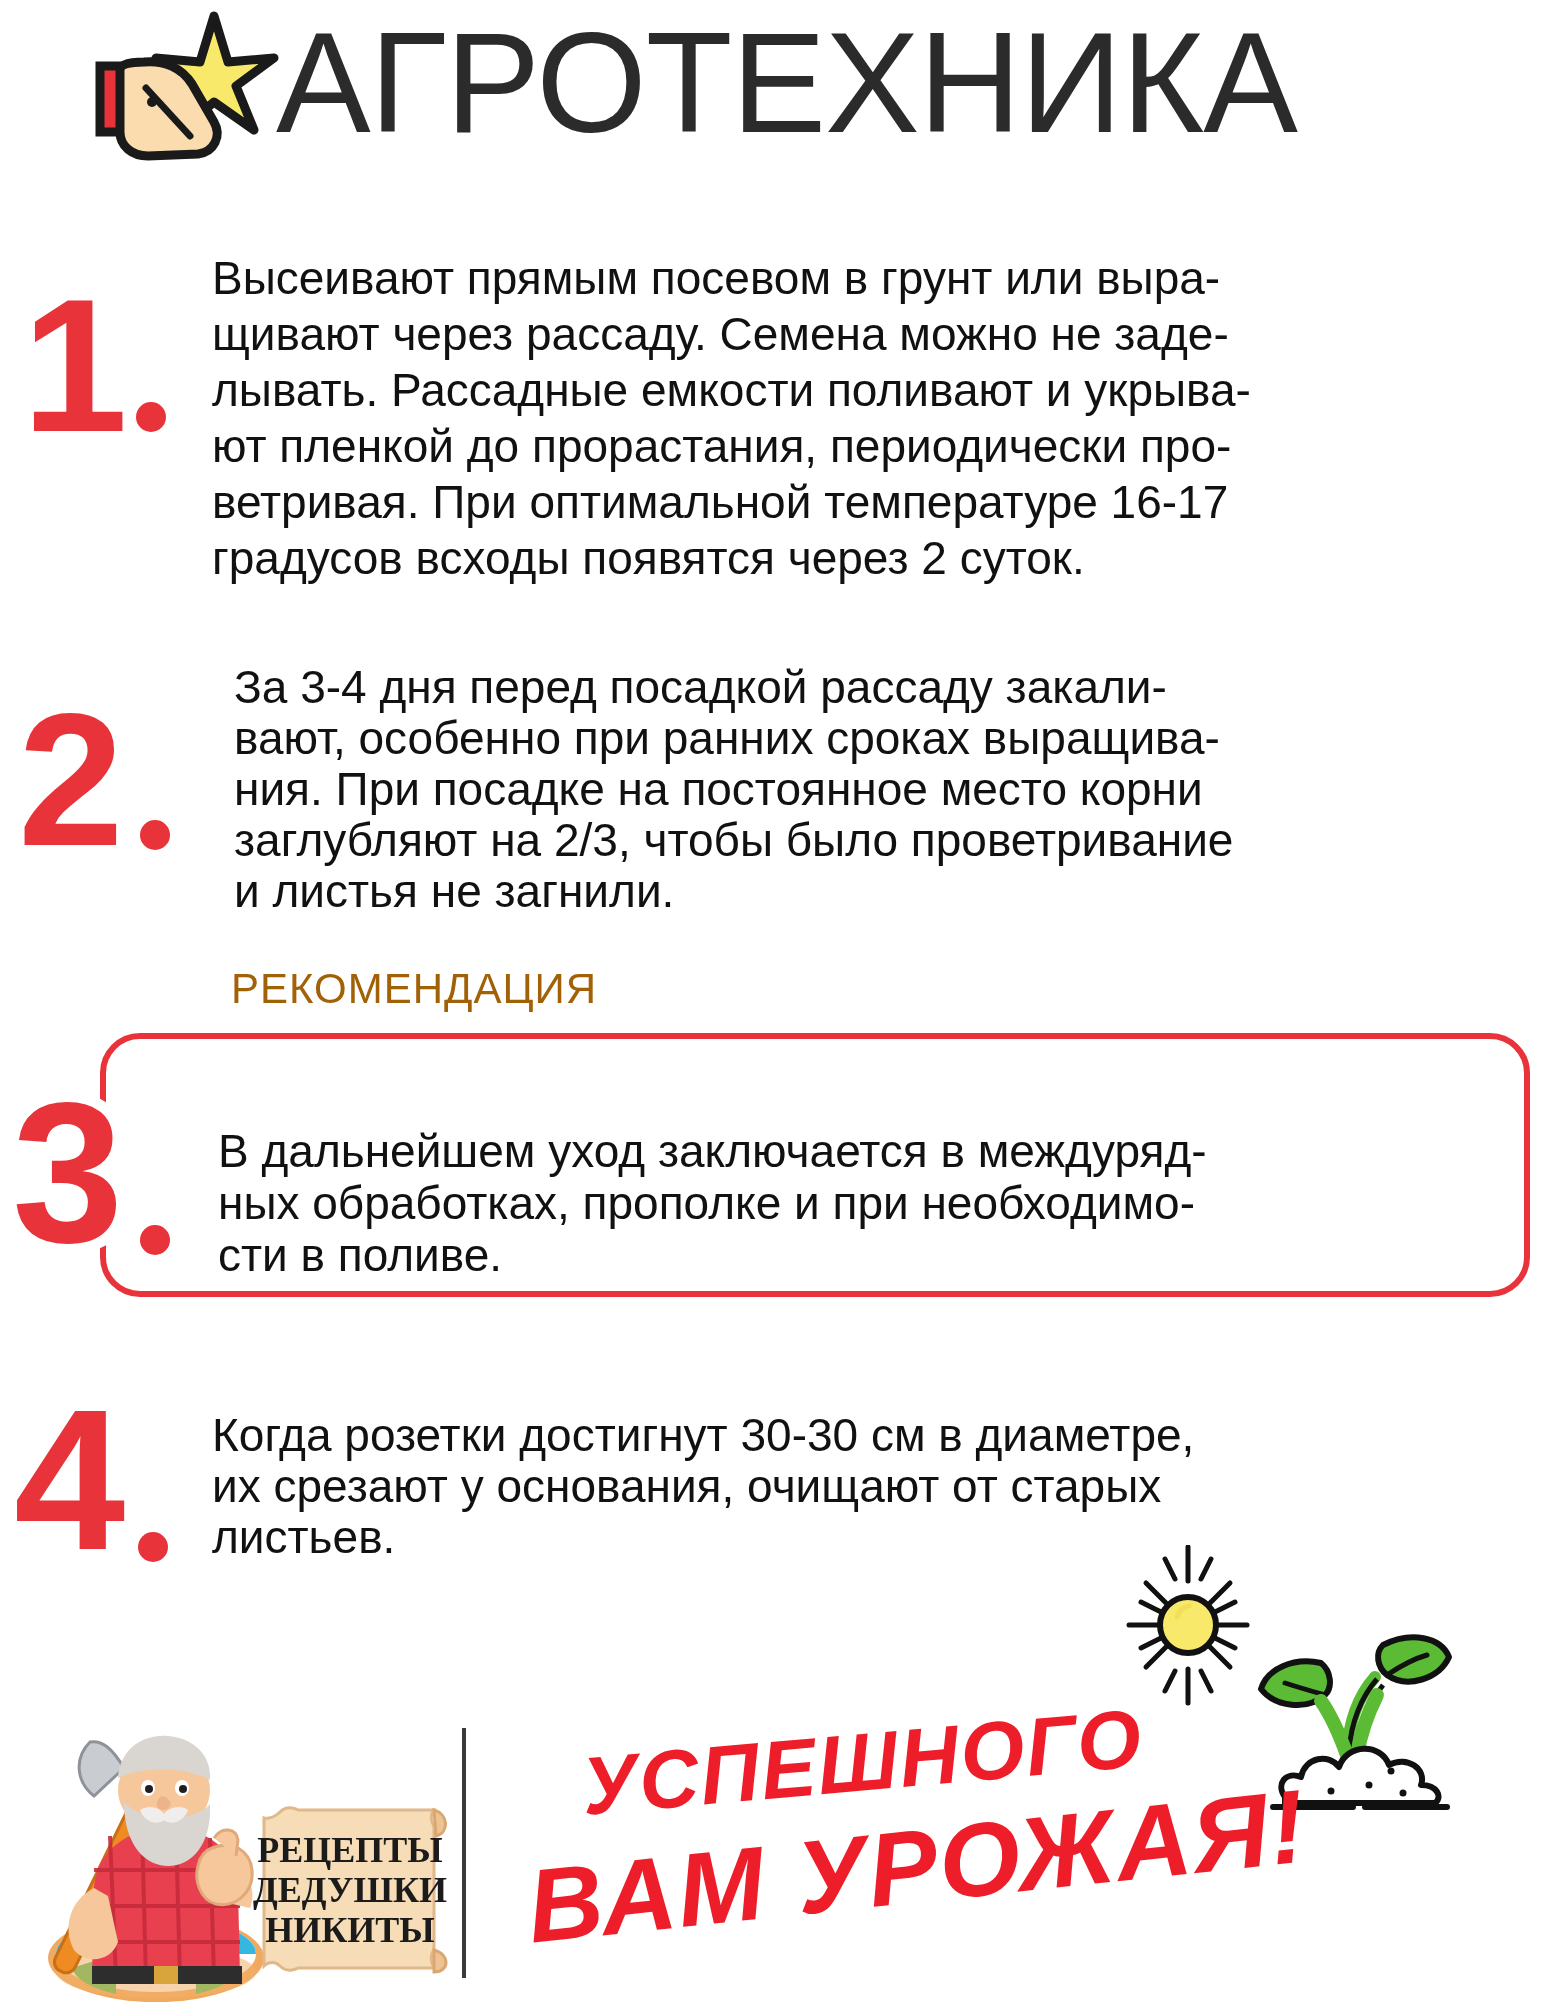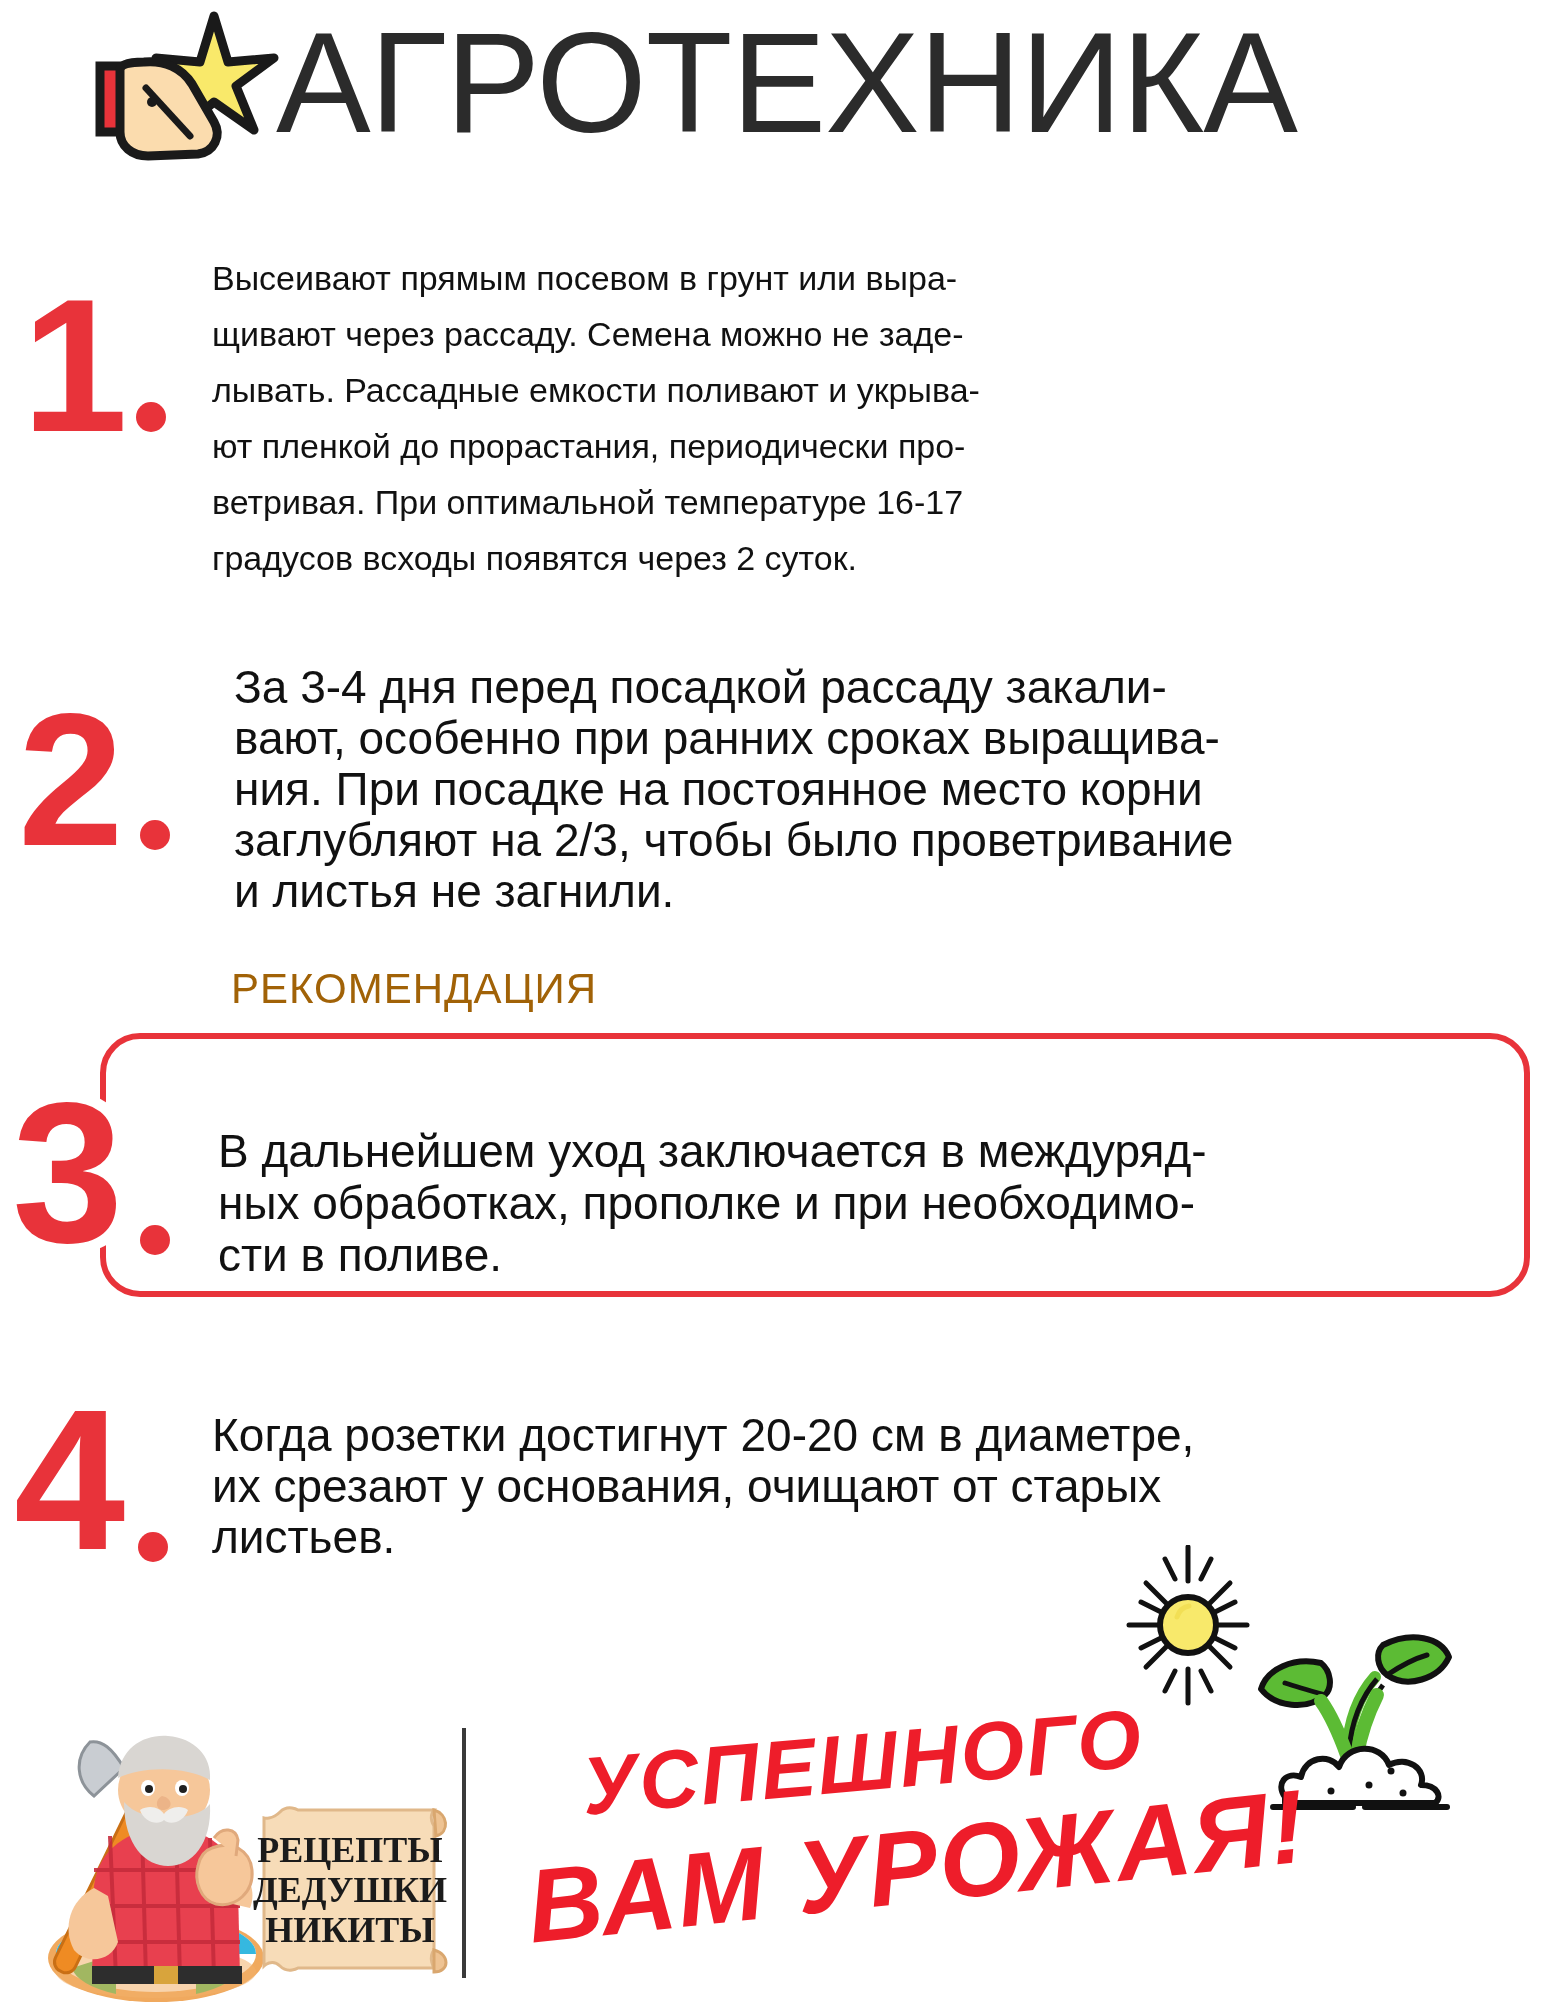--- a/index.html
+++ b/index.html
@@ -74,21 +74,21 @@
     white-space: pre-line;
   }
 
   
   #step1 { left: 0; top: 250px; width: 1551px; height: 290px; }
   #step1 .step-num { left: 22px; top: 20px; font-size: 190px; }
   #step1 .step-dot { left: 136px; top: 152px; }
   #step1 .step-text {
     left: 212px; top: 0;
     width: 1140px;
-    font-size: 34px;
+    font-size: 46px;
     line-height: 56px;
     letter-spacing: 0px;
   }
 
   
   #step2 { left: 0; top: 662px; width: 1551px; height: 230px; }
   #step2 .step-num { left: 18px; top: 22px; font-size: 190px; }
   #step2 .step-dot { left: 140px; top: 158px; }
   #step2 .step-text {
     left: 212px; top: 0;
@@ -261,21 +261,21 @@
   <span class="step-num">3</span>
   <span class="step-dot"></span>
   <div class="step-text">В дальнейшем уход заключается в междуряд-
 ных обработках, прополке и при необходимо-
 сти в поливе.</div>
 </div>
 
 <div class="step" id="step4">
   <span class="step-num">4</span>
   <span class="step-dot"></span>
-  <div class="step-text">Когда розетки достигнут 20-20 см в диаметре,
+  <div class="step-text">Когда розетки достигнут 30-30 см в диаметре,
 их срезают у основания, очищают от старых
 листьев.</div>
 </div>
 
 <div class="sun-sprout">
   <svg viewBox="0 0 340 270" width="340" height="270" xmlns="http://www.w3.org/2000/svg">
     <g stroke="#111111" stroke-width="5" stroke-linecap="round">
       <line x1="63" y1="2" x2="63" y2="36"></line>
       <line x1="63" y1="124" x2="63" y2="158"></line>
       <line x1="4" y1="80" x2="38" y2="80"></line>

